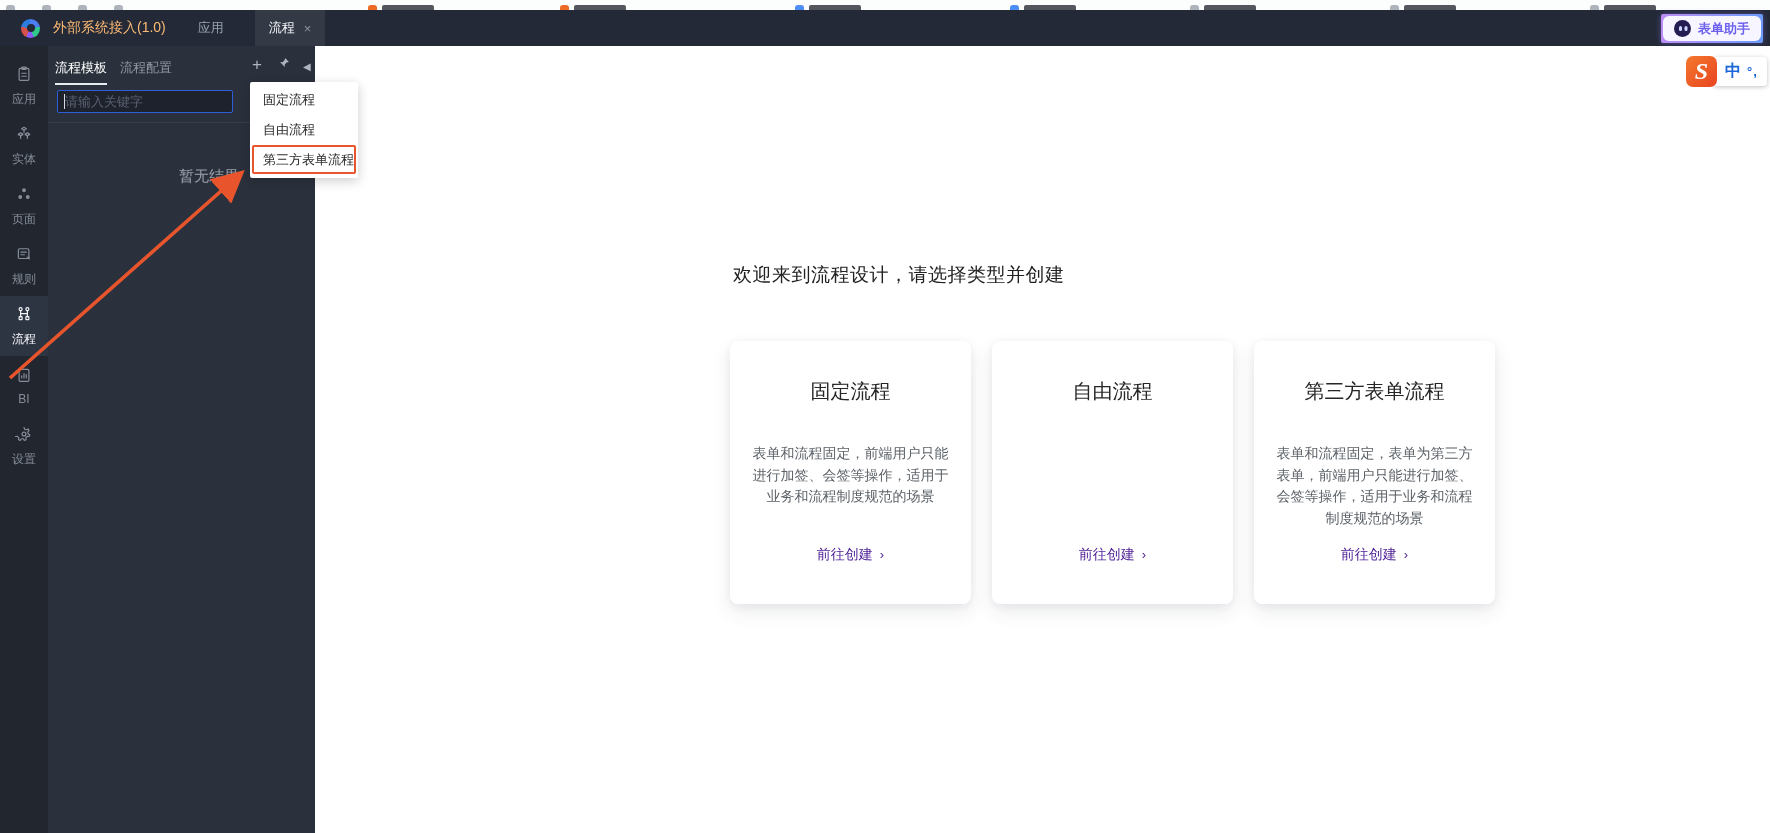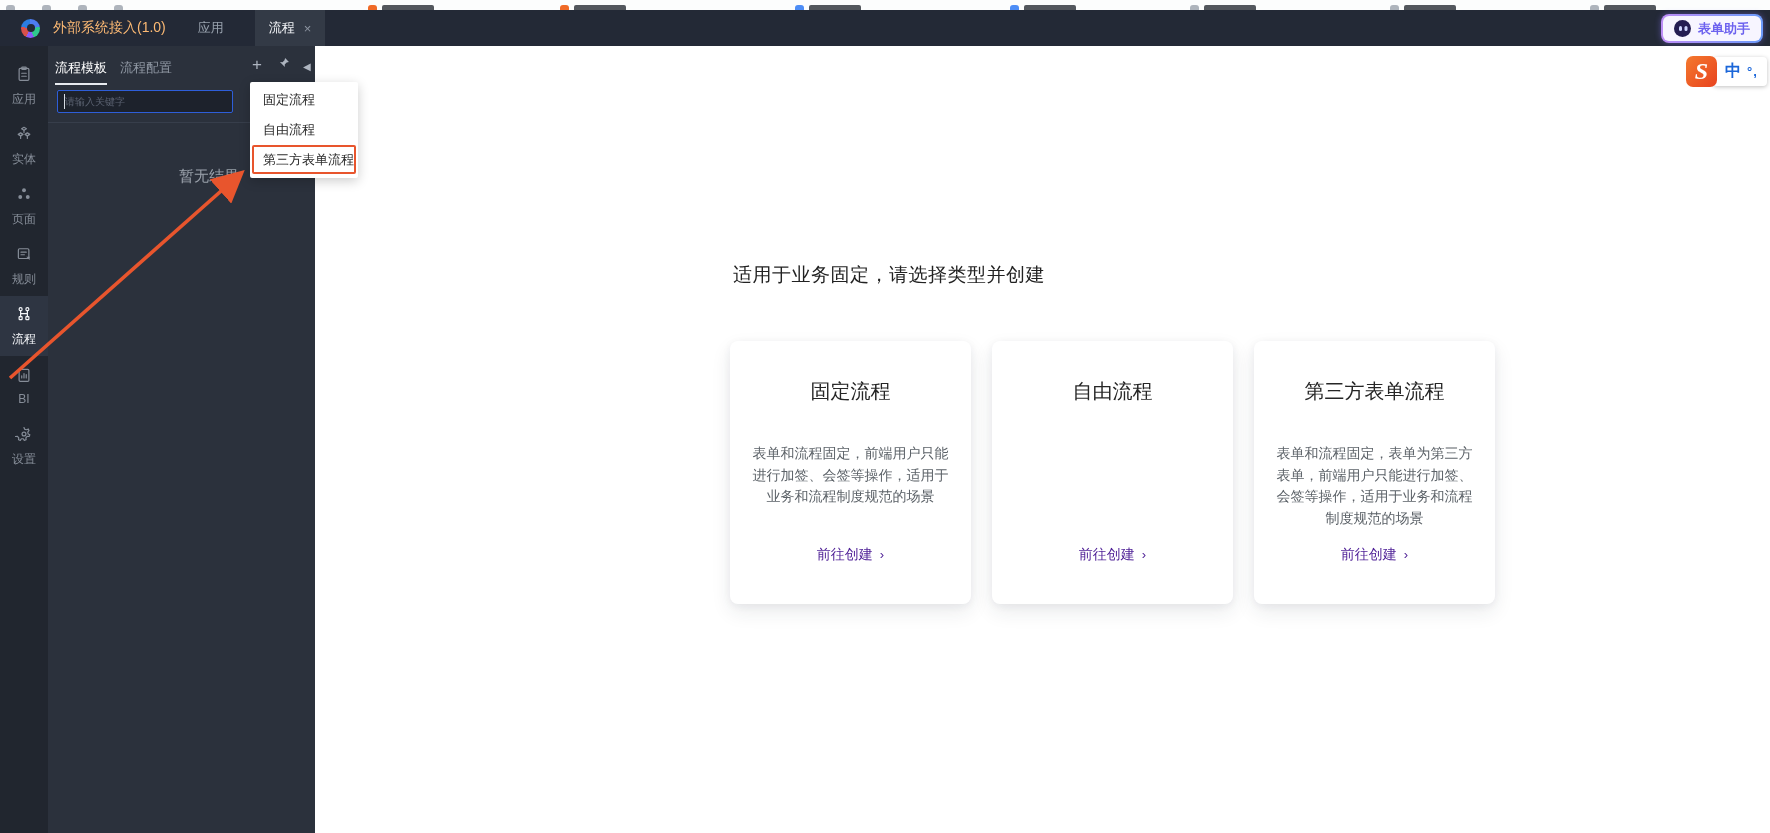--- a/index.html
+++ b/index.html
@@ -18,21 +18,21 @@
   .header { position:absolute; top:10px; left:0; right:0; height:36px; background:#232936; display:flex; align-items:center; }
   .logo { margin-left:21px; width:19px; height:19px; border-radius:50%; flex:0 0 auto;
           background:conic-gradient(#4d7df2 0 22%, #2fc98e 22% 44%, #8a5cf6 44% 58%, #d8504b 58% 78%, #2b7de0 78% 100%);
           position:relative; }
   .logo::after { content:""; position:absolute; inset:5.5px; border-radius:50%; background:#232936; }
   .app-title { color:#fdba74; font-size:14px; margin-left:13px; }
   .htab { color:#98a1ad; font-size:13px; margin-left:32px; cursor:pointer; }
   .htab-active { height:36px; margin-left:31px; padding:0 14px; display:flex; align-items:center; gap:9px;
                  background:#333a46; color:#f3f5f8; font-size:13px; cursor:pointer; }
   .htab-close { color:#8d95a1; font-size:13px; line-height:1; }
-  .assistant { position:absolute; right:7px; top:4px; height:29px; border-radius:8px; padding:2px;
+  .assistant { position:absolute; right:7px; top:4px; height:29px; border-radius:2px; padding:2px;
                background:linear-gradient(90deg,#bd8df6,#6b9afa); box-shadow:0 0 6px rgba(140,120,250,.45); cursor:pointer; }
   .assistant-inner { height:100%; border-radius:6px; background:#f7f5ff; display:flex; align-items:center; gap:7px; padding:0 11px; }
   .bot { width:17px; height:17px; border-radius:50%; background:#241d52; position:relative; flex:0 0 auto; }
   .bot::after { content:""; position:absolute; left:4.5px; top:6px; width:3px; height:4.5px; border-radius:2px;
                 background:#cfd6ff; box-shadow:5.5px 0 0 #cfd6ff; }
   .assistant-label { font-size:13px; font-weight:bold; color:#6d62ef; }
 
   
   .sidebar { position:absolute; left:0; top:46px; bottom:0; width:48px; background:#21262f; padding-top:10px; }
   .side-item { width:48px; height:60px; display:flex; flex-direction:column; align-items:center; justify-content:center;
@@ -44,21 +44,21 @@
 
   
   .panel { position:absolute; left:48px; top:46px; bottom:0; width:267px; background:#2b313c; }
   .ptabs { position:absolute; left:7px; top:13px; display:flex; gap:13px; }
   .ptab { font-size:13px; color:#8f97a3; cursor:pointer; position:relative; padding-bottom:7px; }
   .ptab.active { color:#fff; }
   .ptab.active::after { content:""; position:absolute; left:0; right:0; bottom:-1px; height:2px; background:#e8ebf0; }
   .picon { position:absolute; top:11px; color:#aeb5c0; font-size:15px; line-height:16px; cursor:pointer; }
   .picon svg { width:13px; height:13px; fill:#aeb5c0; }
   .search-input { position:absolute; left:9px; top:44px; width:176px; height:23px; background:#1d222c;
-                  border:1px solid #2e5ed9; border-radius:2px; color:#cfd4dc; font-size:10px; padding:0 7px;
+                  border:1px solid #2e5ed9; border-radius:2px; color:#cfd4dc; font-size:13px; padding:0 7px;
                   outline:none; font-family:inherit; }
   .search-input::placeholder { color:#5a6170; }
   .caret { position:absolute; left:16px; top:48px; width:1px; height:15px; background:#d7dce4; }
   .panel-divider { position:absolute; left:0; right:0; top:76px; border-top:1px solid #373e4b; }
   .empty-text { position:absolute; left:131px; top:121px; color:#9aa1ab; font-size:15px; }
 
   
   .dropdown { position:absolute; left:250px; top:82px; width:108px; padding:3px 0; background:#fff; border-radius:2px;
               box-shadow:0 3px 12px rgba(0,0,0,.2); z-index:30; }
   .dd-item { height:30px; line-height:30px; padding-left:13px; font-size:13px; color:#2b2b2b; cursor:pointer; white-space:nowrap; }
@@ -239,21 +239,21 @@
 <svg class="arrow-overlay" width="1770" height="833" viewBox="0 0 1770 833">
   <defs>
     <marker id="ah" markerWidth="9" markerHeight="9" refX="6.5" refY="4.5" orient="auto">
       <path d="M0,0 L9,4.5 L0,9 z" fill="#e8552d"></path>
     </marker>
   </defs>
   <line x1="10" y1="378" x2="238" y2="176" stroke="#e8552d" stroke-width="3.6" marker-end="url(#ah)"></line>
 </svg>
 
 <div class="main">
-  <div class="welcome">适用于业务固定，请选择类型并创建</div>
+  <div class="welcome">欢迎来到流程设计，请选择类型并创建</div>
   <div class="cards">
 
     <div class="card">
       <div class="card-title">固定流程</div>
       <div class="card-desc">表单和流程固定，前端用户只能进行加签、会签等操作，适用于业务和流程制度规范的场景</div>
       <div class="card-link">
         <span>前往创建</span><span class="chev">›</span>
       </div>
     </div>
 

